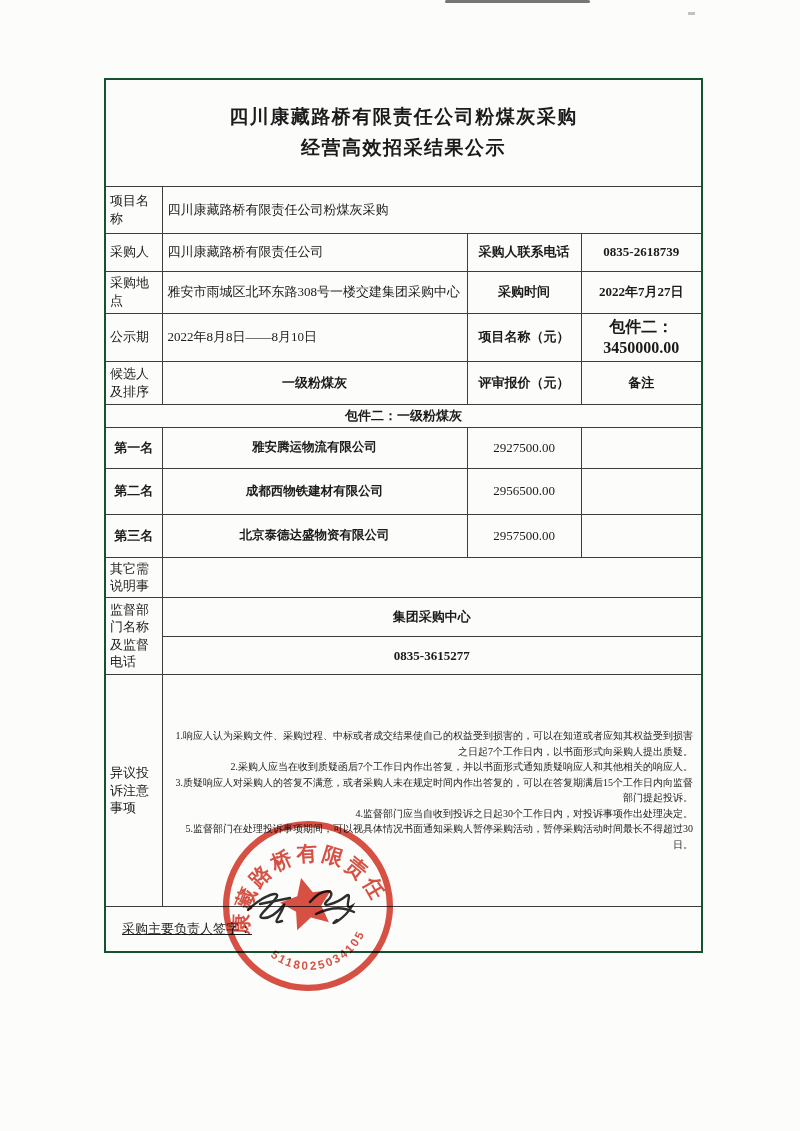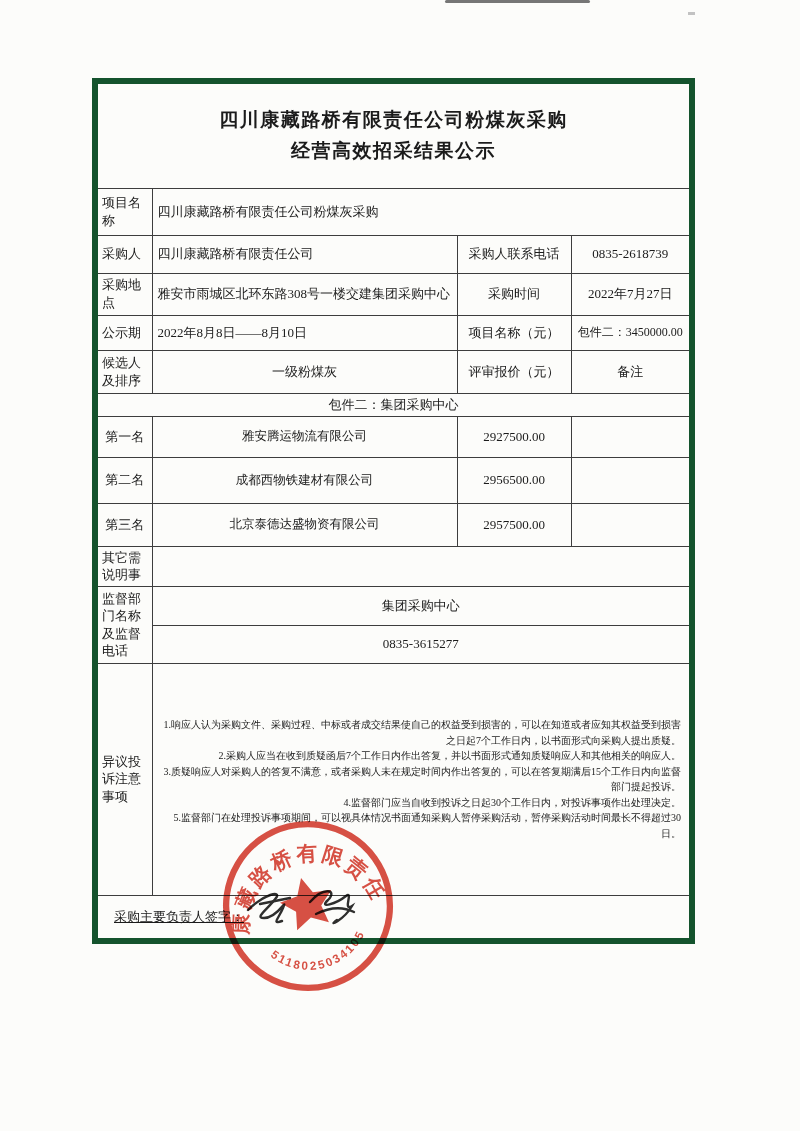--- a/index.html
+++ b/index.html
@@ -5,37 +5,37 @@
   html,body{margin:0;padding:0;}
   body{background:#e9e9e9;font-family:"Liberation Serif","DejaVu Serif",serif;}
   .page{
     position:relative;width:800px;height:1131px;margin:0 auto;
     background:#fcfcfa;overflow:hidden;color:#1b1b1b;
   }
   .artifact-top{position:absolute;top:0;left:445px;width:145px;height:3px;background:#4a4a4a;opacity:.75;border-radius:2px;}
   .artifact-speck{position:absolute;top:12px;left:688px;width:7px;height:3px;background:#c2c2c2;}
 
   table.doc{
-    position:absolute;left:92px;top:78px;width:597px;
+    position:absolute;left:104px;top:78px;width:597px;
     border-collapse:collapse;table-layout:fixed;
-    border:6px solid #14532d;
+    border:2px solid #14532d;
   }
   td{
     border:1px solid #3d3d3d;vertical-align:middle;
     font-size:13px;line-height:1.35;padding:2px 5px;overflow:hidden;
   }
   .title-cell{
     text-align:center;font-family:"Liberation Sans","DejaVu Sans",sans-serif;
     font-weight:700;font-size:19px;letter-spacing:1.5px;line-height:1.6;
   }
   .lbl{word-break:break-all;line-height:1.35;padding-left:4px;margin-top:38px;}
-  .ctr{text-align:center;}
-  .name-cell{text-align:center;font-weight:400;font-family:"Liberation Sans","DejaVu Sans",sans-serif;font-size:12.5px;}
+  .ctr{text-align:center;font-weight:bold;}
+  .name-cell{text-align:center;font-weight:700;font-family:"Liberation Sans","DejaVu Sans",sans-serif;font-size:12.5px;}
   .price-cell{text-align:center;}
-  .small{font-size:12px;}
+  .small{font-size:16px;}
   .obj-cell{padding:6px 8px;}
   .obj-item{font-size:10px;line-height:1.55;text-align:right;word-break:break-all;}
   .sign-cell{padding-left:16px;text-decoration:underline;}
 
   .stamp{
     position:absolute;left:218px;top:816px;width:180px;height:180px;
     transform:rotate(-14deg);mix-blend-mode:multiply;opacity:.88;
   }
   .signature{
     position:absolute;left:238px;top:868px;width:150px;height:70px;
@@ -93,21 +93,21 @@
     </tr>
 
     <tr style="height:43px">
       <td class="lbl">候选人及排序</td>
       <td class="ctr">一级粉煤灰</td>
       <td class="ctr">评审报价（元）</td>
       <td class="ctr">备注</td>
     </tr>
 
     <tr style="height:23px">
-      <td colspan="4" class="ctr">包件二：集团采购中心</td>
+      <td colspan="4" class="ctr">包件二：一级粉煤灰</td>
     </tr>
 
     <tr style="height:41px">
       <td class="ctr">第一名</td>
       <td class="name-cell">雅安腾运物流有限公司</td>
       <td class="price-cell">2927500.00</td>
       <td></td>
     </tr>
 
     <tr style="height:46px">

